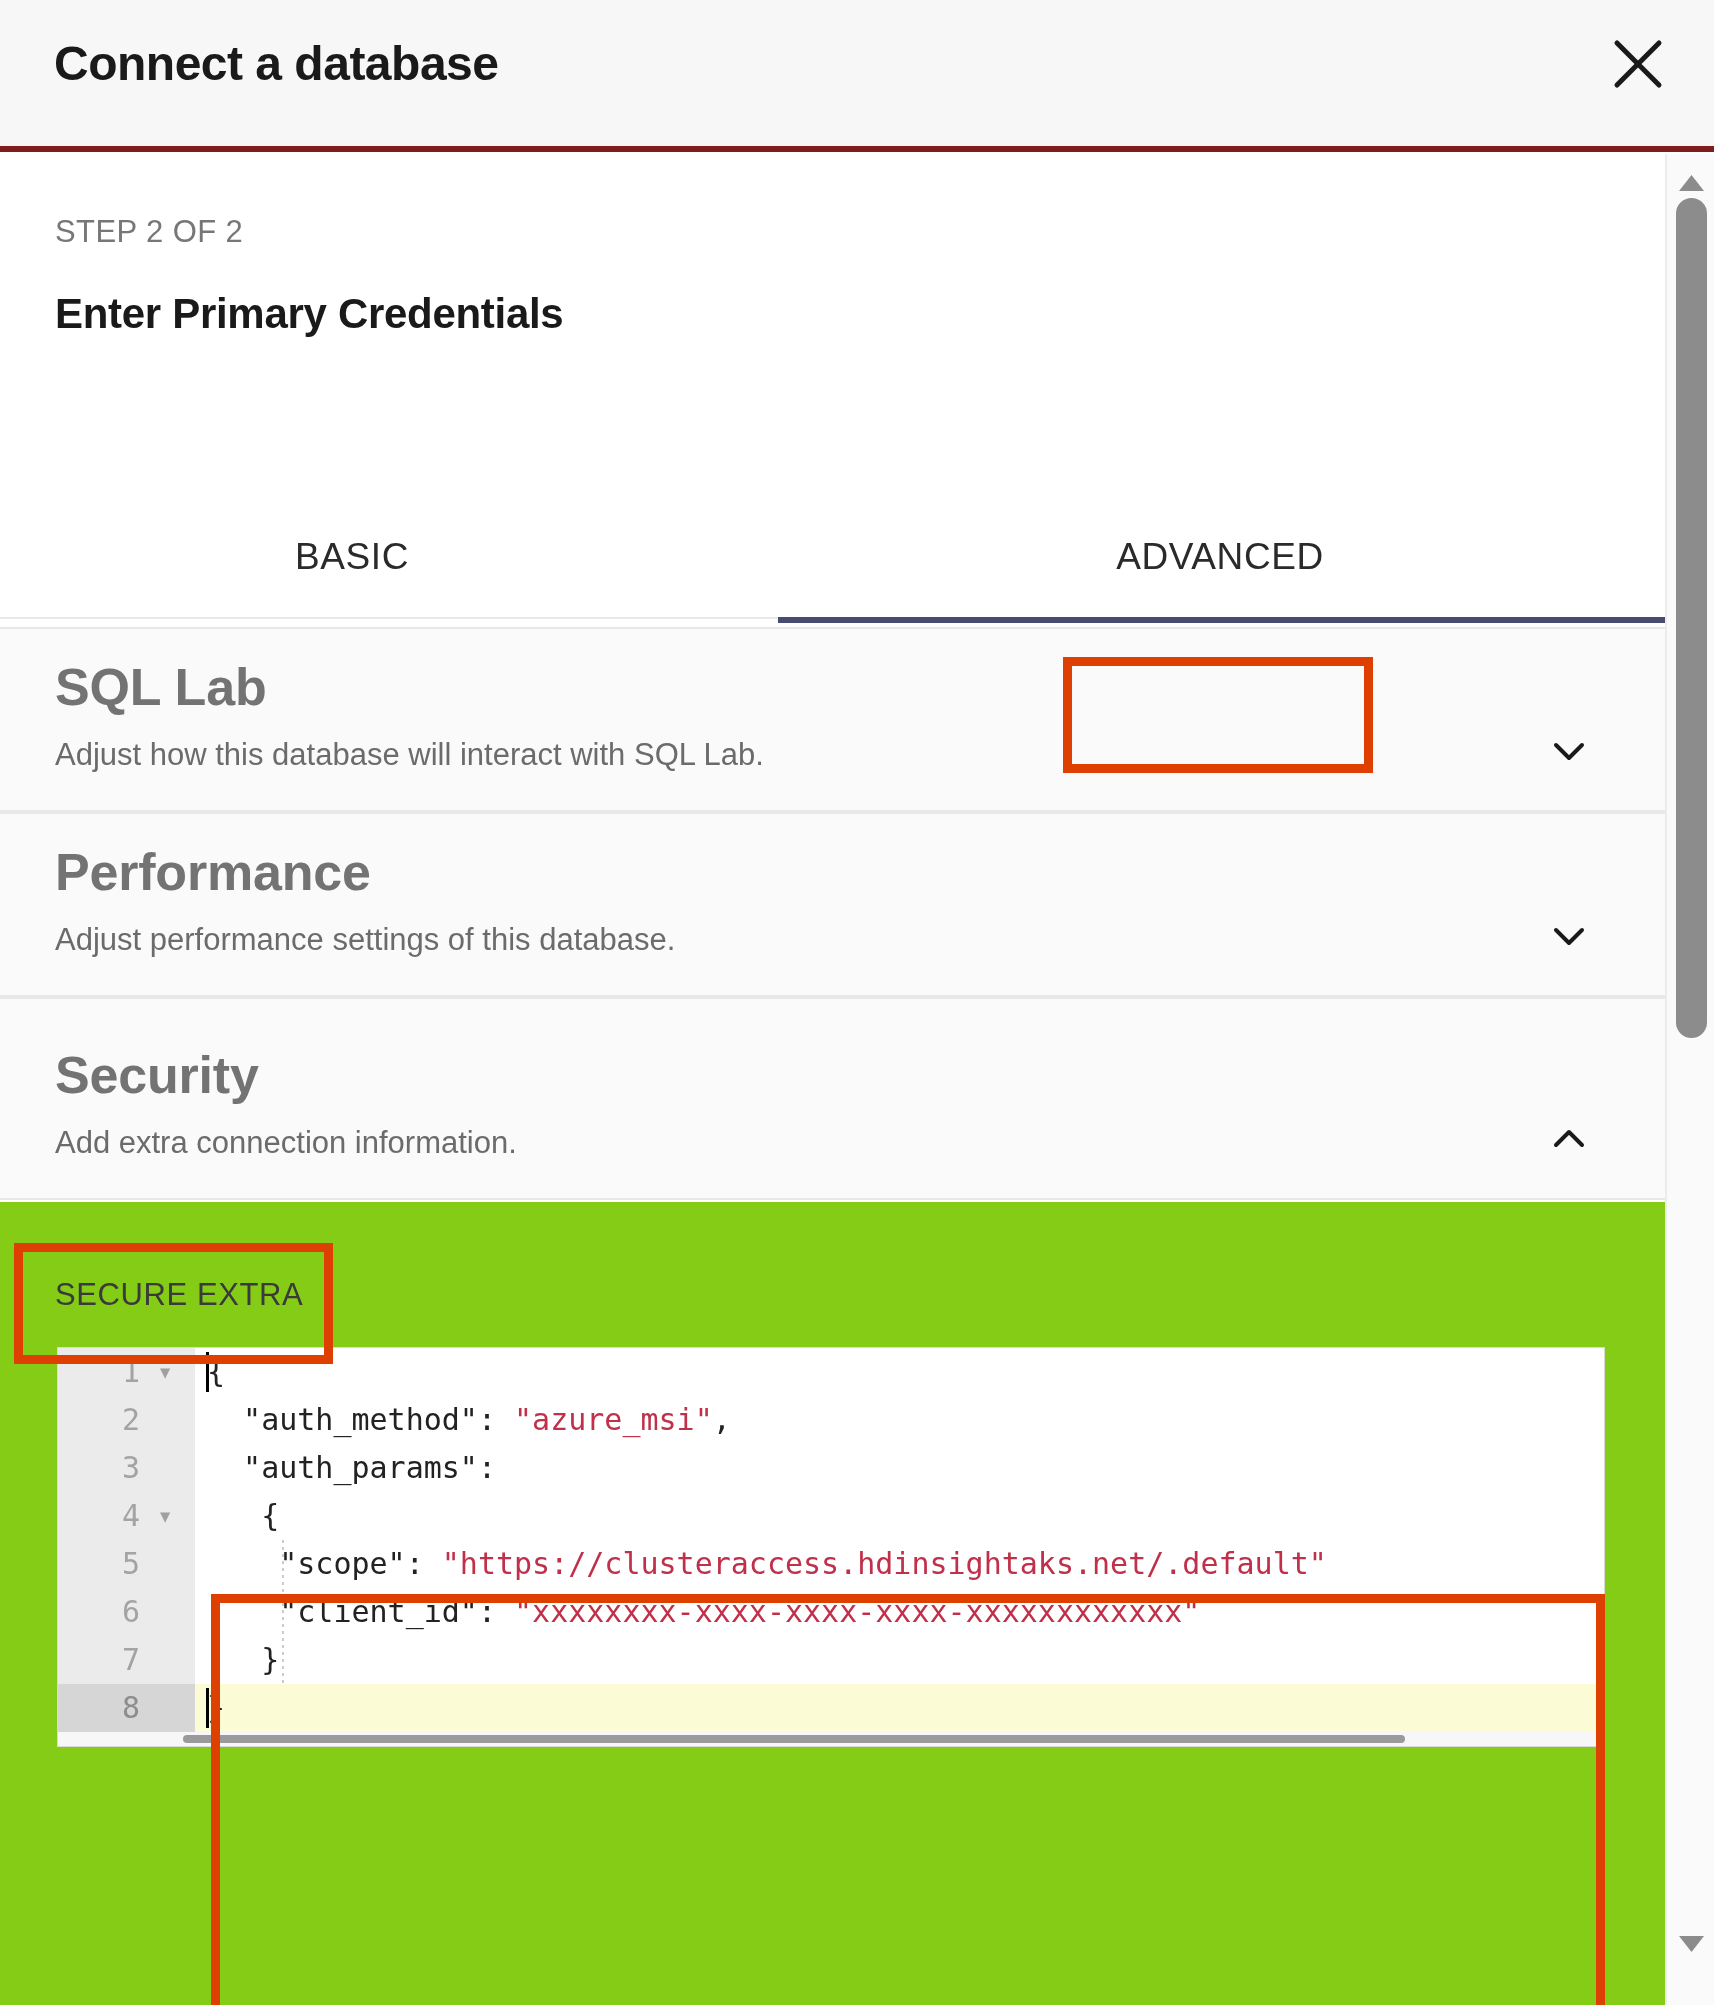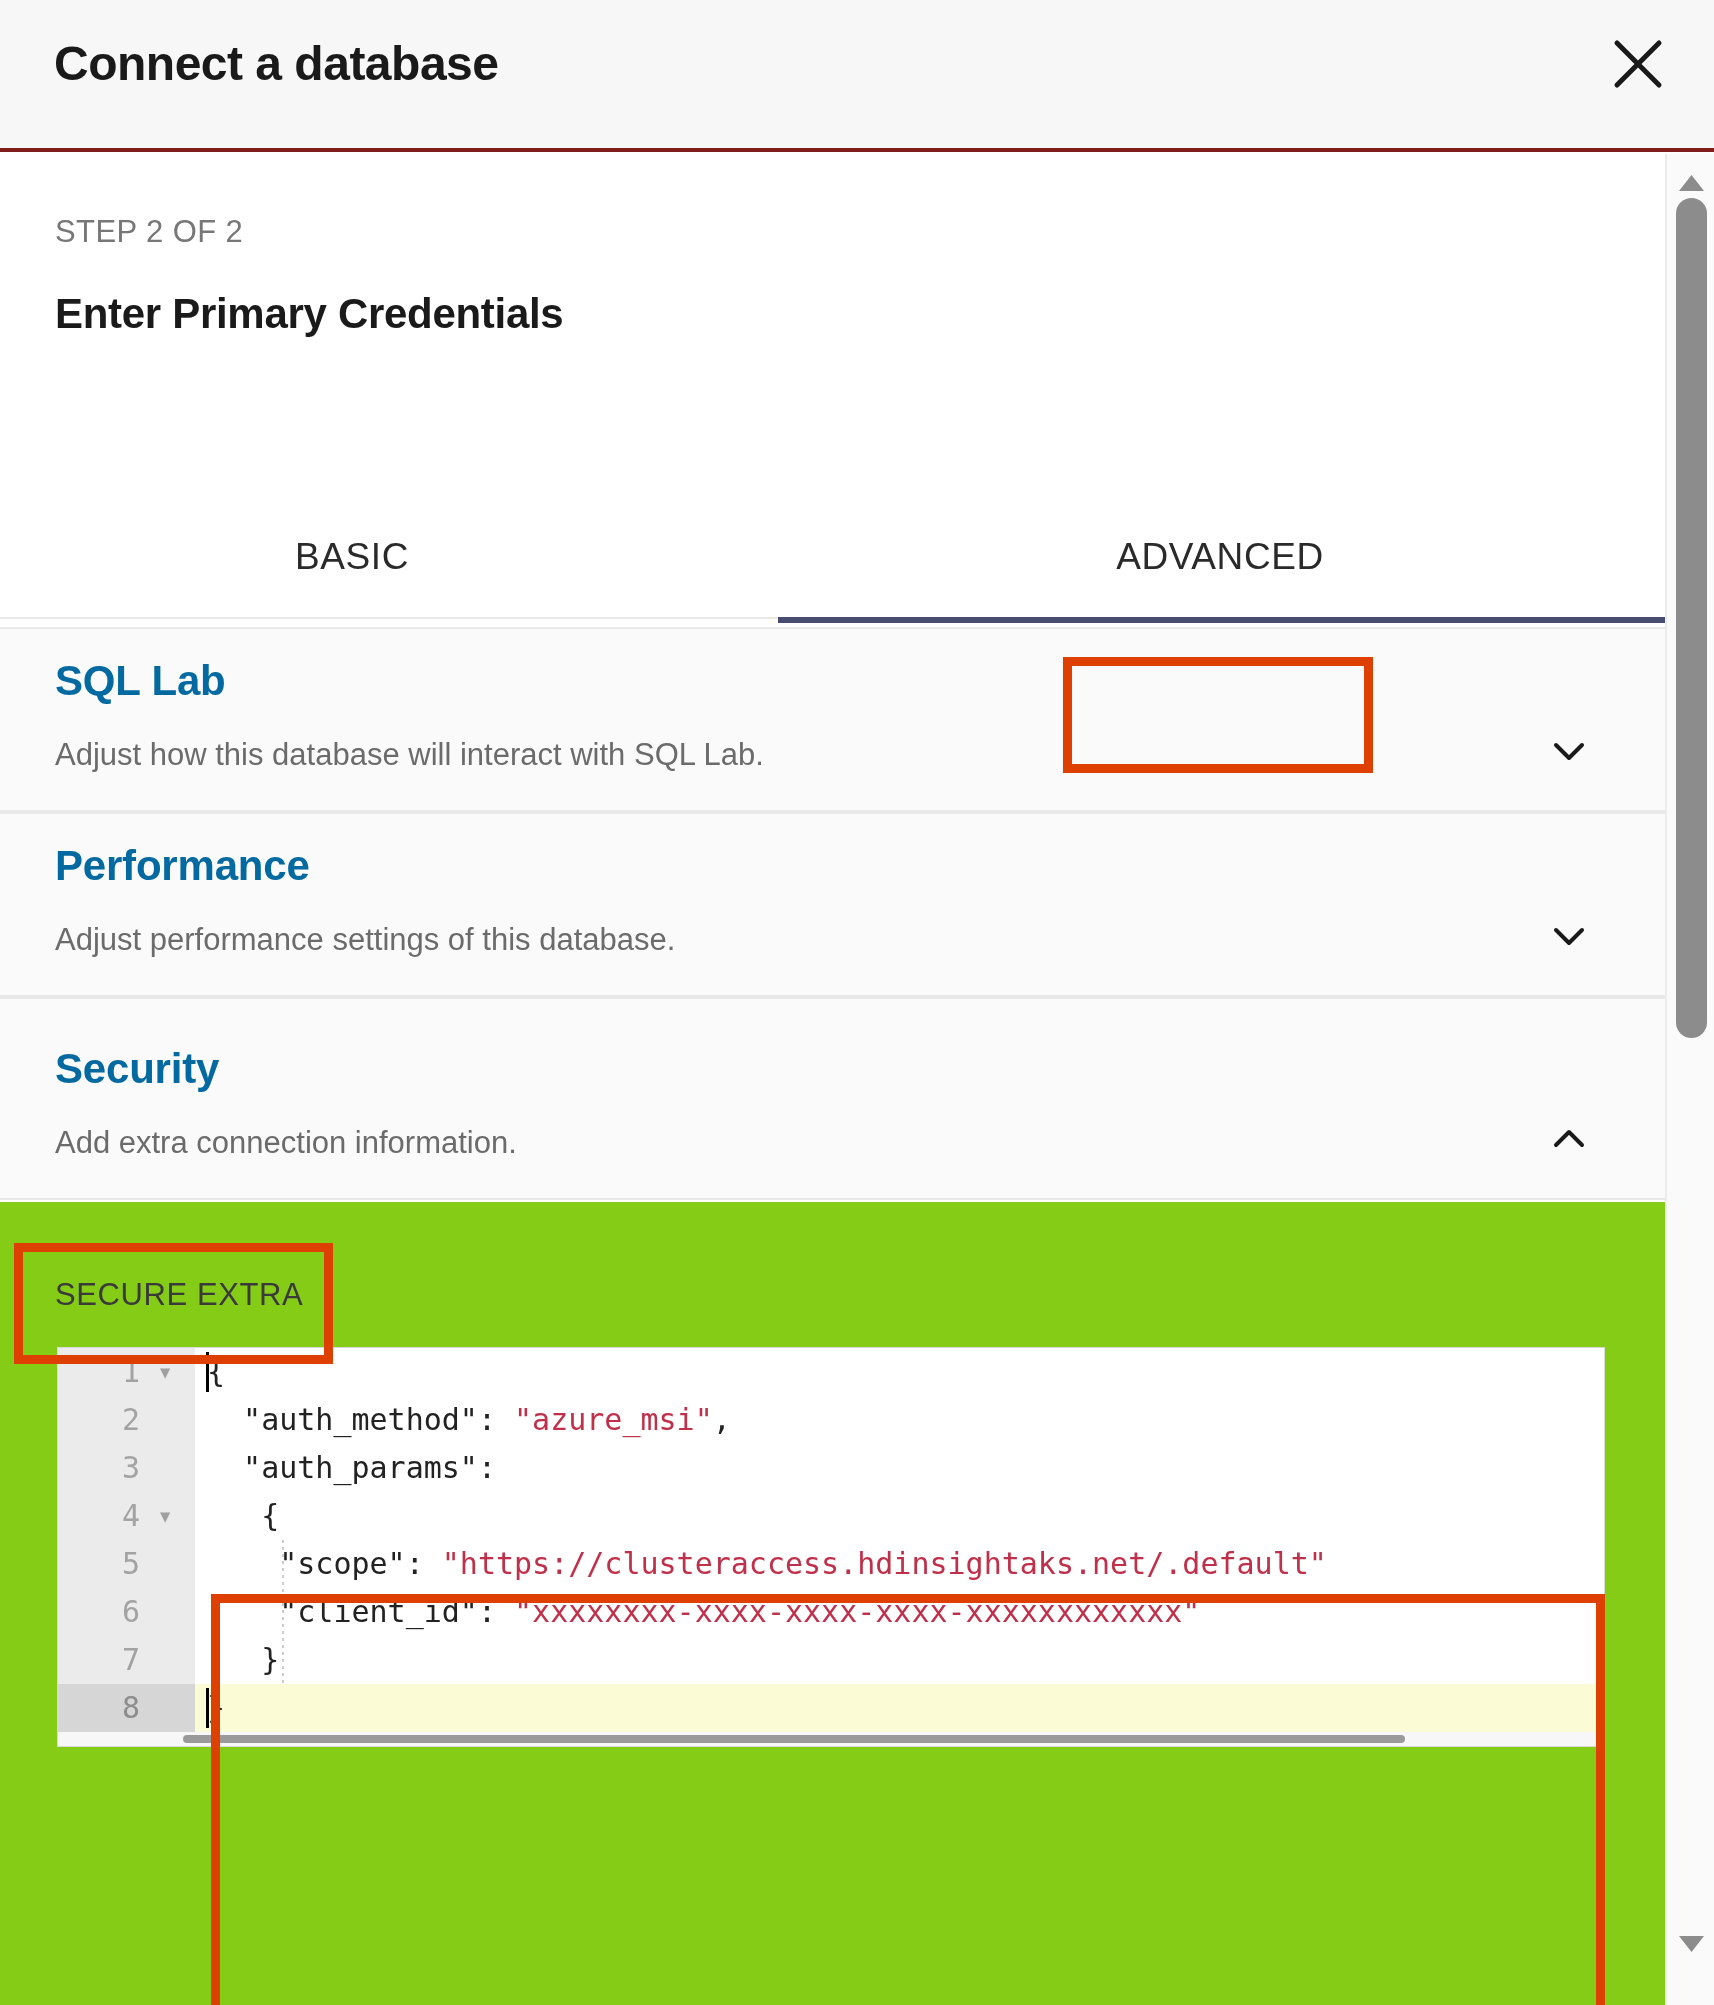--- a/index.html
+++ b/index.html
@@ -18,21 +18,21 @@
     height: 2005px;
     background: #ffffff;
     overflow: hidden;
   }
 
   
   .modal-header {
     position: relative;
     height: 152px;
     background: #f7f7f7;
-    border-bottom: 4px solid #7f1d1d;
+    border-bottom: 6px solid #7f1d1d;
   }
   .modal-title {
     position: absolute;
     left: 54px;
     top: 36px;
     font-size: 48px;
     font-weight: bold;
     color: #1a1a1a;
     letter-spacing: -0.5px;
   }
@@ -127,23 +127,23 @@
     border-top: 2px solid #e8e8e8;
     border-bottom: 2px solid #e8e8e8;
   }
   .panel-sqllab   { top: 473px; height: 185px; }
   .panel-perf     { top: 658px; height: 185px; }
   .panel-security { top: 843px; height: 203px; }
 
   .panel-title {
     position: absolute;
     left: 55px;
-    font-size: 42px;
+    font-size: 52px;
     font-weight: bold;
-    color: #0369a1;
+    color: #737373;
     letter-spacing: -0.2px;
   }
   .panel-sqllab .panel-title   { top: 28px; }
   .panel-perf .panel-title     { top: 28px; }
   .panel-security .panel-title { top: 34px; margin-top: 12px; }
 
   .panel-desc {
     position: absolute;
     left: 55px;
     font-size: 31px;

